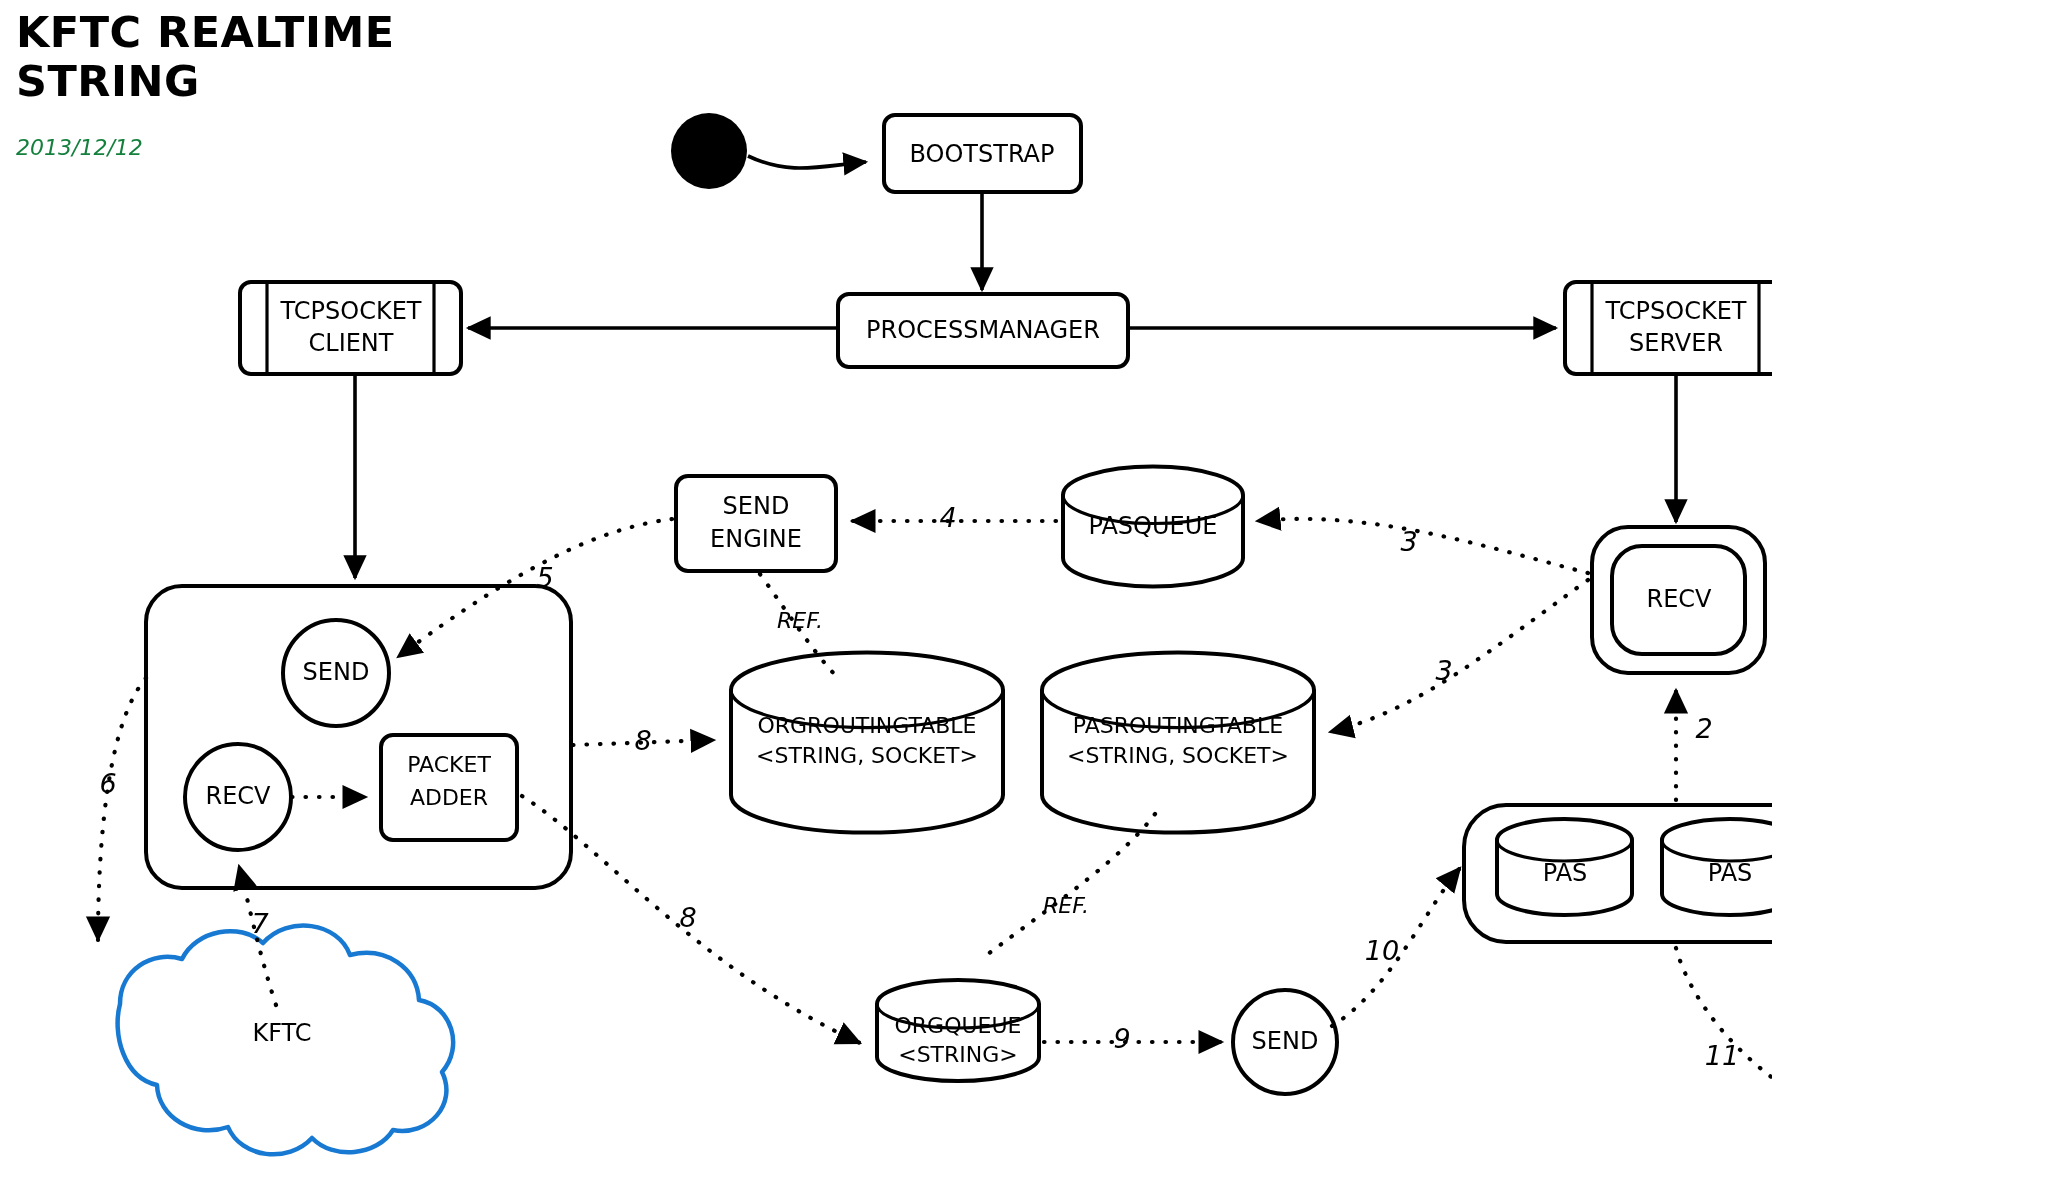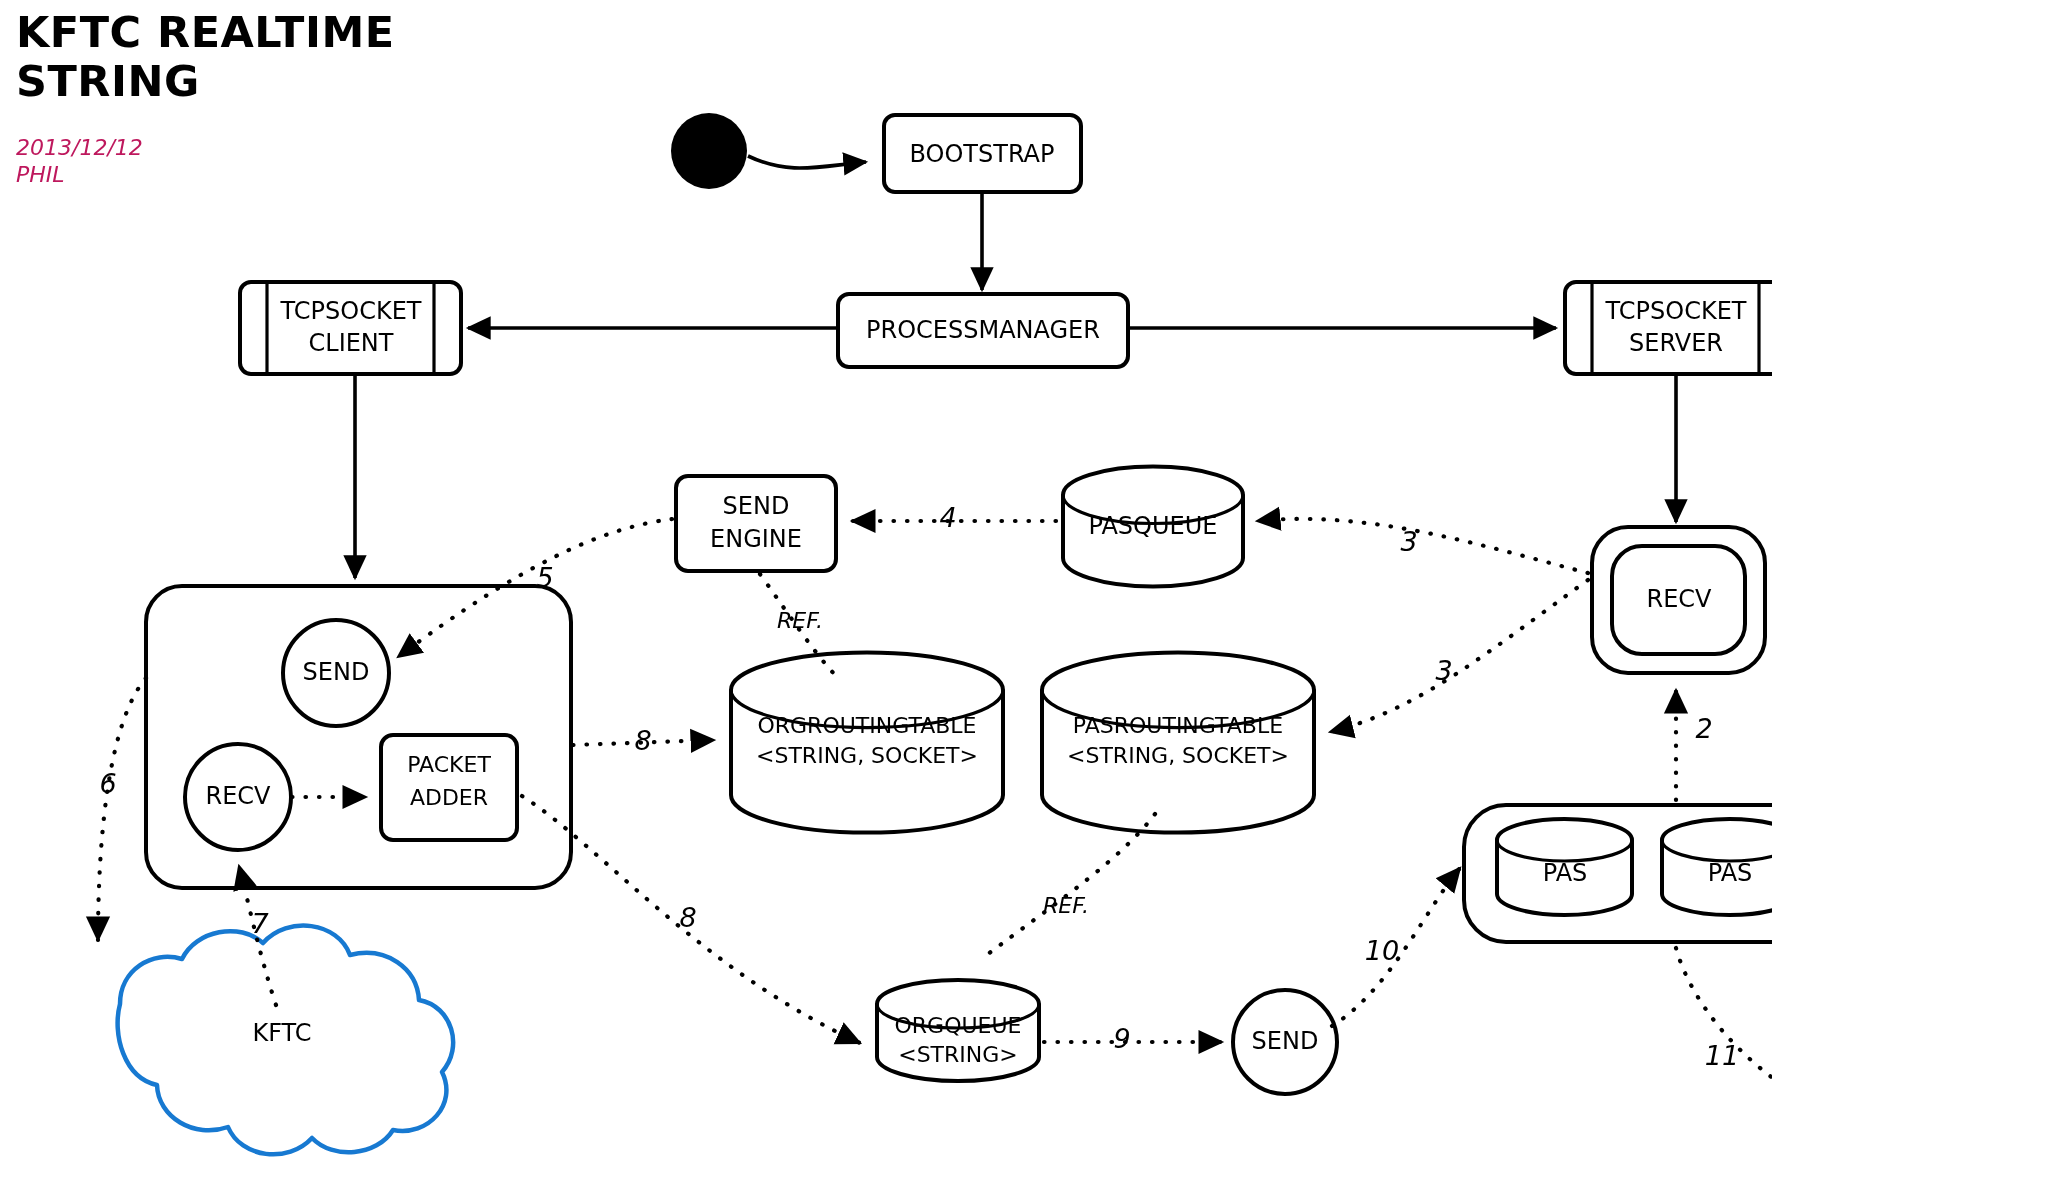--- a/index.html
+++ b/index.html
@@ -27,21 +27,21 @@
     font-size: 43px;
     line-height: 49px;
     letter-spacing: 0.5px;
     color: #000000;
     white-space: pre;
   }
   .meta-line {
     font-family: "DejaVu Sans", sans-serif;
     font-size: 22px;
     line-height: 27px;
-    color: #be185d;
+    color: #15803d;
     font-style: italic;
     white-space: pre;
   }
   #meta-block { margin-top: 28px; }
   svg#diagram {
     position: absolute;
     left: 0;
     top: 0;
   }
   svg#diagram text {
@@ -103,21 +103,20 @@
 </head>
 <body>
 
 <div id="page">
 
   <div id="title-block">
     <div class="title-line">KFTC REALTIME</div>
     <div class="title-line">STRING</div>
     <div id="meta-block">
       <div class="meta-line">2013/12/12</div>
-      <div class="meta-line">PHIL</div>
     </div>
   </div>
 
   <svg id="diagram" width="2048" height="1199" viewBox="0 0 2048 1199">
     <defs>
       <marker id="arrow-solid" viewBox="0 0 12 12" refX="10.5" refY="6" markerWidth="7.2" markerHeight="7.2" orient="auto-start-reverse">
         <path d="M 0 0.6 L 11.5 6 L 0 11.4 z" fill="#000000"></path>
       </marker>
       <marker id="arrow-dot" viewBox="0 0 12 12" refX="10.5" refY="6" markerWidth="6.4" markerHeight="6.4" orient="auto-start-reverse">
         <path d="M 0 0.6 L 11.5 6 L 0 11.4 z" fill="#000000"></path>

